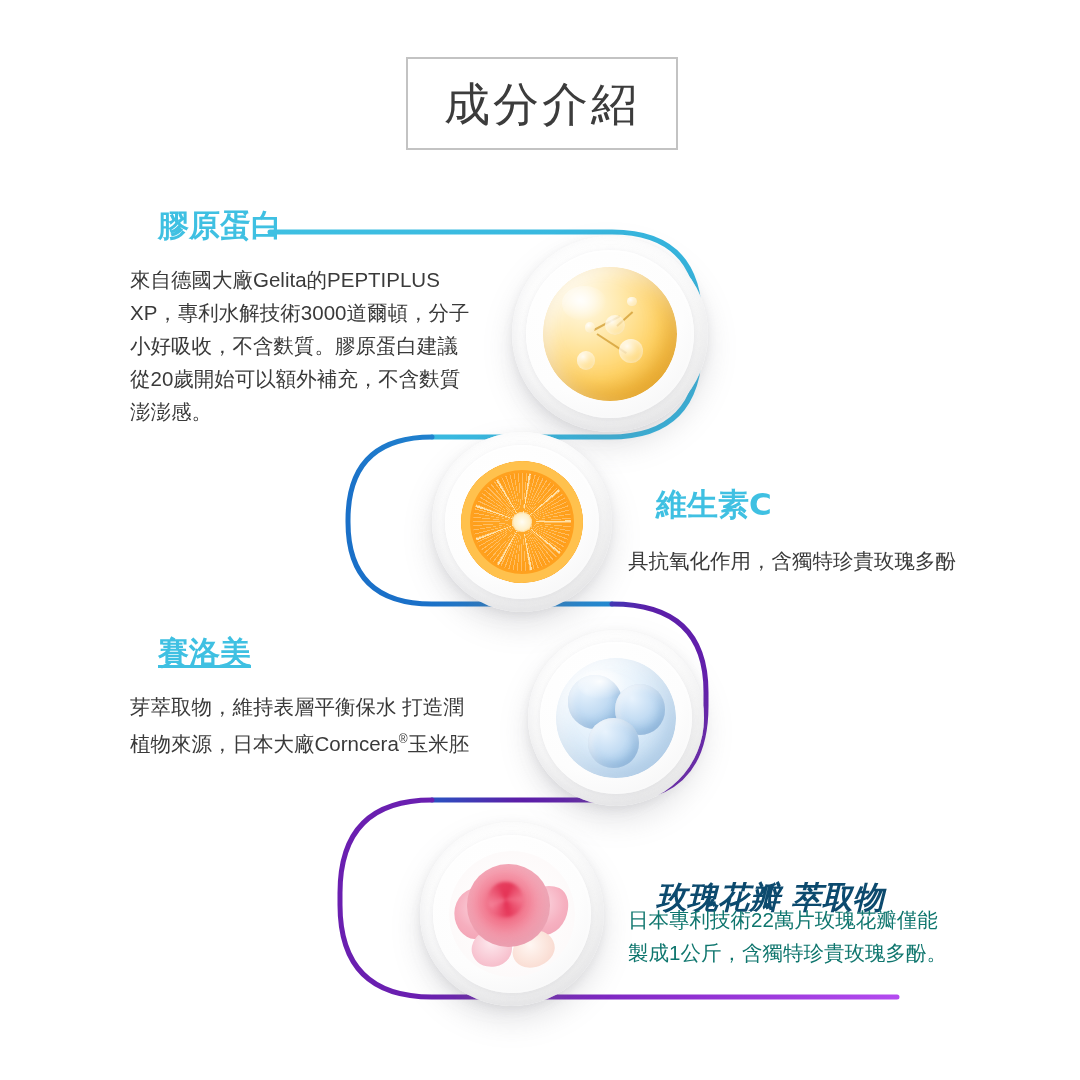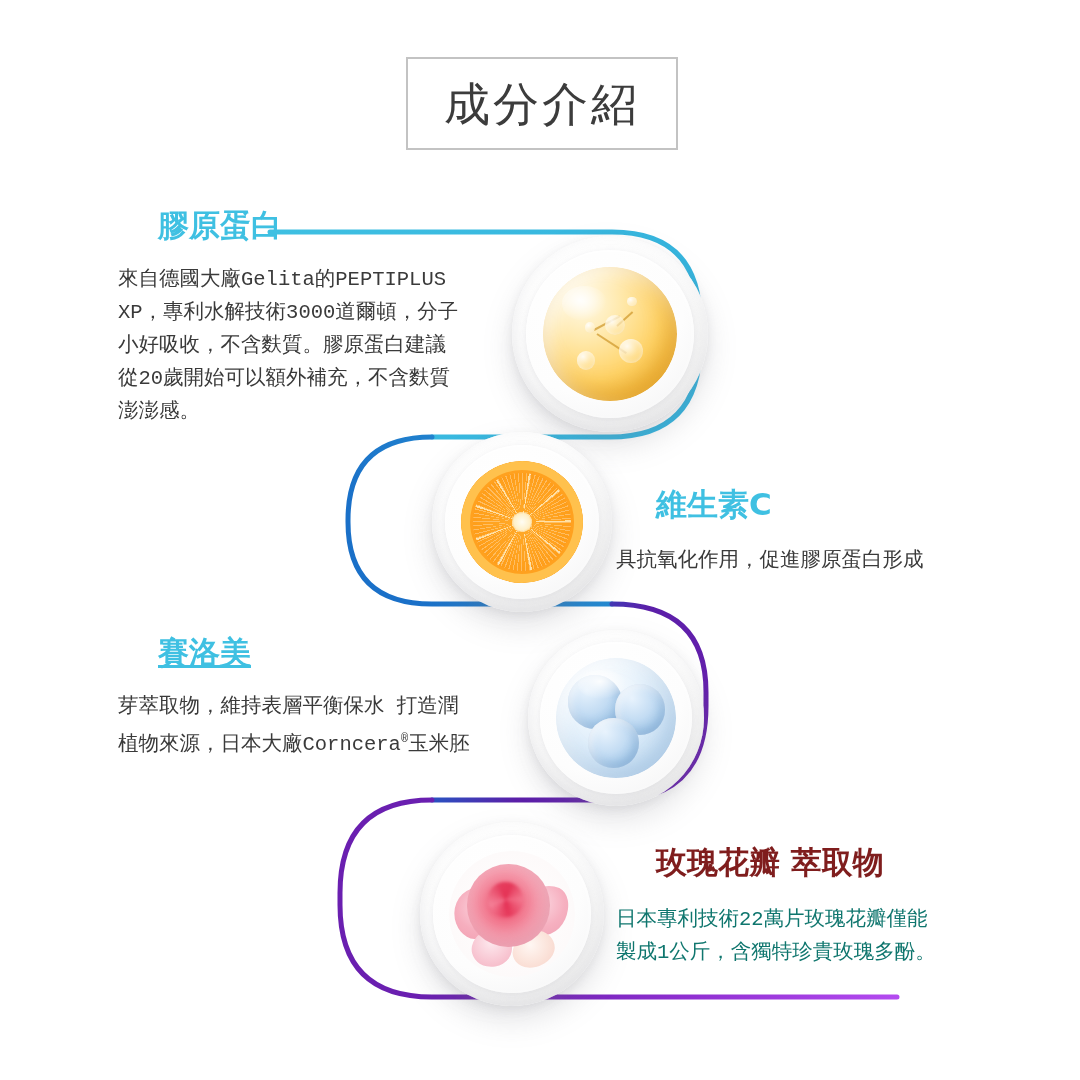--- a/index.html
+++ b/index.html
@@ -151,21 +151,22 @@
   .rose .p4{left:50%;top:64%;width:34%;height:28%;
     background:radial-gradient(circle at 45% 35%, #fff7f3 0%, #fbe3da 55%, #f7d2c8 100%);transform:rotate(-14deg);}
 
   
   .sec-head{
     position:absolute;font-size:31px;line-height:1;white-space:nowrap;
     font-family:"DejaVu Sans","Liberation Sans",sans-serif;font-weight:bold;margin-left:40px;
   }
   .sec-body{
     position:absolute;font-size:20.5px;line-height:33px;color:#3a3a3a;
-    font-family:Liberation Mono, monospace;
+    font-family:Liberation Sans, sans-serif;
+    margin-left:12px;
   }
   .sec-body .reg{font-size:12px;vertical-align:super;}
 </style>
 </head>
 <body style="background: rgb(255, 255, 255);">
 
 <div id="stage">
 
   <div class="title-box" style="border-color: rgb(195, 195, 195);">
     <div class="title-text">成分介紹</div>
@@ -267,28 +268,28 @@
   <div class="sec-body" style="left: 118px; top: 263px; width: 400px; color: rgb(58, 58, 58);">
     <div>來自德國大廠Gelita的PEPTIPLUS</div>
     <div>XP，專利水解技術3000道爾頓，分子</div>
     <div>小好吸收，不含麩質。膠原蛋白建議</div>
     <div>從20歲開始可以額外補充，不含麩質</div>
     <div>澎澎感。</div>
   </div>
 
   <div class="sec-head" style="left: 616px; top: 489px; color: rgb(63, 192, 226);">維生素C</div>
   <div class="sec-body" style="left: 616px; top: 544px; width: 420px; color: rgb(58, 58, 58);">
-    <div>具抗氧化作用，促進膠原蛋白形成</div>
+    <div>具抗氧化作用，含獨特珍貴玫瑰多酚</div>
   </div>
 
   <div class="sec-head" style="left: 118px; top: 637px; color: rgb(63, 192, 226); text-decoration: underline;">賽洛美</div>
   <div class="sec-body" style="left: 118px; top: 690px; width: 420px; color: rgb(58, 58, 58);">
     <div>芽萃取物，維持表層平衡保水 打造潤</div>
     <div>植物來源，日本大廠Corncera<span class="reg">®</span>玉米胚</div>
   </div>
 
-  <div class="sec-head" style="left: 616px; top: 847px; color: #7f1d1d;">玫瑰花瓣 萃取物</div>
+  <div class="sec-head" style="left: 616px; top: 882px; color: #0c4a6e; font-style: italic;">玫瑰花瓣 萃取物</div>
   <div class="sec-body" style="left: 616px; top: 903px; width: 420px; color: #0f766e;">
     <div>日本專利技術22萬片玫瑰花瓣僅能</div>
     <div>製成1公斤，含獨特珍貴玫瑰多酚。</div>
   </div>
 
 </div>
 
 </body></html>

